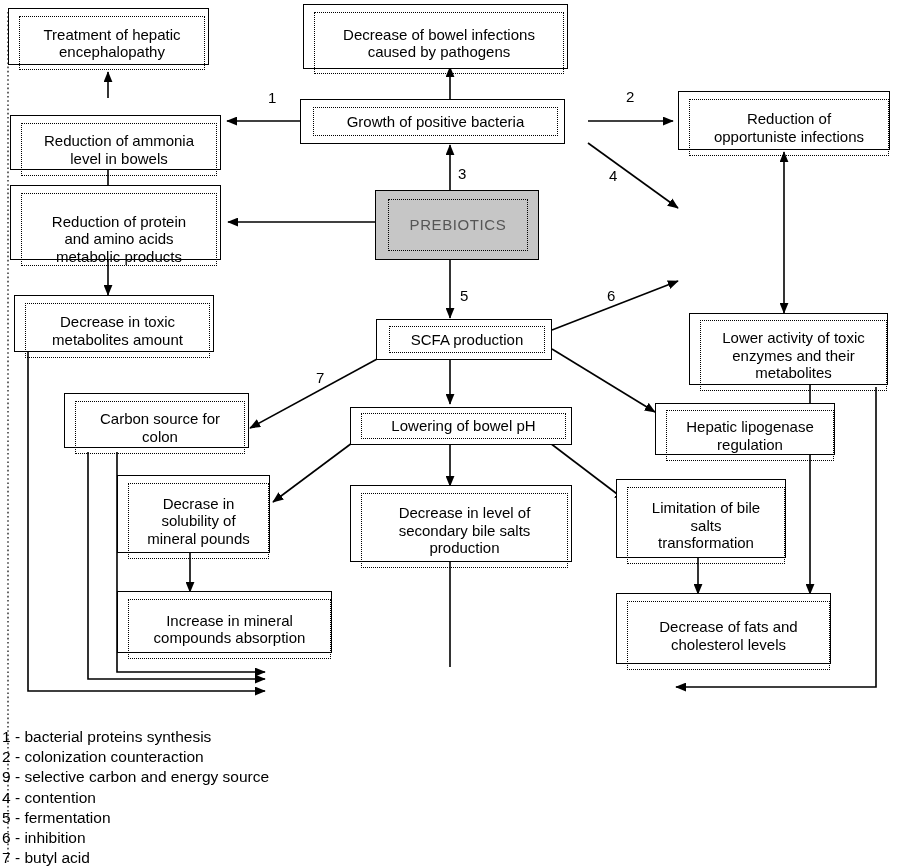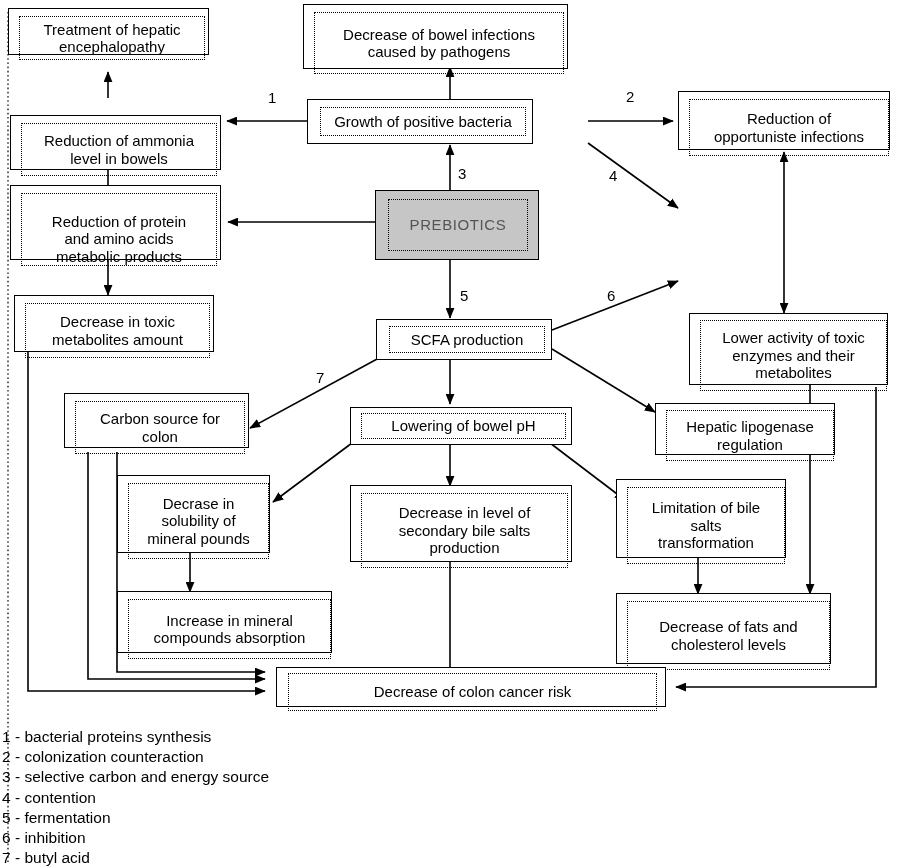--- a/index.html
+++ b/index.html
@@ -80,39 +80,39 @@
       <polyline points="28,352 28,691 265,691" marker-end="url(#arw)"></polyline>
 
       <polyline points="88,452 88,679 265,679" marker-end="url(#arw)"></polyline>
 
       <polyline points="117,452 117,672 265,672" marker-end="url(#arw)"></polyline>
 
       <polyline points="8,12 8,862" stroke-dasharray="1.6 2.6" stroke-width="1.2"></polyline>
     </g>
   </svg>
 
-  <div class="node-box" style="left:8px;top:8px;width:201px;height:47px;">
+  <div class="node-box" style="left:8px;top:8px;width:201px;height:57px;">
     <div class="node-inner" style="left:10px;top:7px;right:3px;bottom:-6px;">
       <span class="node-label">Treatment of hepatic<br>encephalopathy</span>
     </div>
   </div>
 
   <div class="node-box" style="left:303px;top:4px;width:265px;height:65px;">
     <div class="node-inner" style="left:10px;top:7px;right:3px;bottom:-6px;">
       <span class="node-label">Decrease of bowel infections<br>caused by pathogens</span>
     </div>
   </div>
 
   <div class="node-box" style="left:10px;top:95px;width:211px;height:55px;margin-top:20px;">
     <div class="node-inner" style="left:10px;top:7px;right:3px;bottom:-7px;">
       <span class="node-label">Reduction of ammonia<br>level in bowels</span>
     </div>
   </div>
 
-  <div class="node-box" style="left:307px;top:99px;width:226px;height:45px;">
+  <div class="node-box" style="left:300px;top:99px;width:265px;height:45px;">
     <div class="node-inner" style="left:12px;top:7px;right:6px;bottom:7px;">
       <span class="node-label">Growth of positive bacteria</span>
     </div>
   </div>
 
   <div class="node-box" style="left:678px;top:91px;width:212px;height:59px;">
     <div class="node-inner" style="left:10px;top:7px;right:0px;bottom:-7px;">
       <span class="node-label">Reduction of<br>opportuniste infections</span>
     </div>
   </div>
@@ -189,37 +189,32 @@
       <span class="node-label">Increase in mineral<br>compounds absorption</span>
     </div>
   </div>
 
   <div class="node-box" style="left:616px;top:593px;width:215px;height:71px;">
     <div class="node-inner" style="left:10px;top:7px;right:0px;bottom:-7px;">
       <span class="node-label">Decrease of fats and<br>cholesterol levels</span>
     </div>
   </div>
 
-  <div class="node-box" style="left:276px;top:667px;width:390px;height:40px;">
-    <div class="node-inner" style="left:11px;top:5px;right:8px;bottom:-5px;">
-      <span class="node-label">Decrease of colon cancer risk</span>
-    </div>
-  </div>
 
   <span class="edge-num" style="left:268px;top:89px;">1</span>
   <span class="edge-num" style="left:626px;top:88px;">2</span>
   <span class="edge-num" style="left:458px;top:165px;">3</span>
   <span class="edge-num" style="left:609px;top:167px;">4</span>
   <span class="edge-num" style="left:460px;top:287px;">5</span>
   <span class="edge-num" style="left:607px;top:287px;">6</span>
   <span class="edge-num" style="left:316px;top:369px;">7</span>
 
   <div class="legend">
     <div>1 - bacterial proteins synthesis</div>
     <div>2 - colonization counteraction</div>
-    <div>3 - selective carbon and energy source</div>
+    <div>9 - selective carbon and energy source</div>
     <div>4 - contention</div>
     <div>5 - fermentation</div>
     <div>6 - inhibition</div>
     <div>7 - butyl acid</div>
   </div>
 
 </div>
 
 </body></html>

